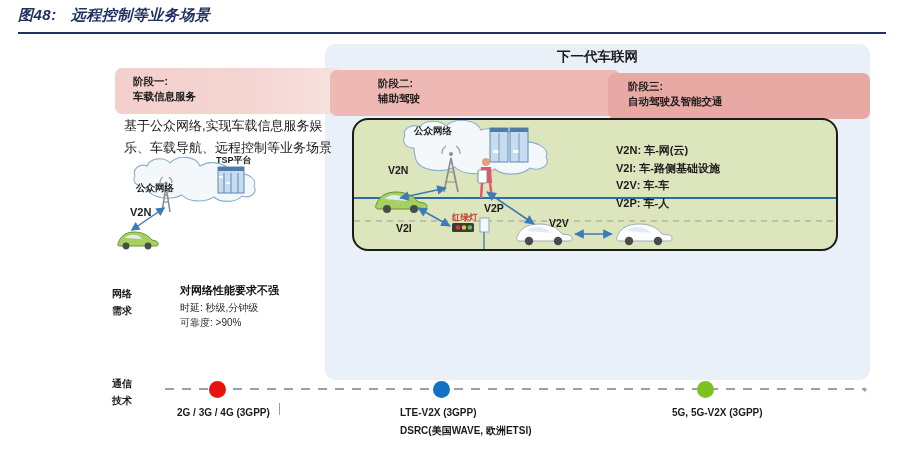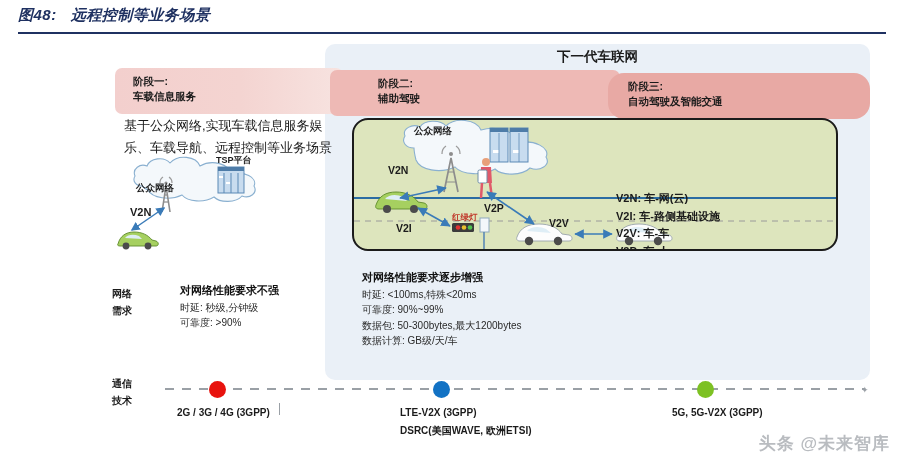--- a/index.html
+++ b/index.html
@@ -37,21 +37,21 @@
   .stage-bar { position:absolute; height:46px; border-radius:7px; }
   .stage-bar .lbl {
     position:absolute; left:18px; top:6px;
     font-size:10.5px; font-weight:bold; color:#1b1b1b; line-height:15px;
     white-space:nowrap;
   }
   #stage1-bar { left:115px; top:68px; width:228px;
     background:linear-gradient(to right,#f3cfcd 0%,#f4d4d1 55%,#f7e3e0 100%); }
   #stage2-bar { left:330px; top:70px; width:290px; background:#eeb9b5; }
   #stage3-bar { left:608px; top:73px; width:262px;
-    background:#e8a9a4; border-radius:16px; }
+    background:#e8a9a4; border-radius:7px; }
 
   
   .stage1-desc {
     position:absolute; left:124px; top:115px; width:210px;
     font-size:13px; color:#1b1b1b; line-height:22px;
   }
 
   
   .s1-diagram { position:absolute; left:112px; top:150px; width:190px; height:105px; }
   .cloud-label {
@@ -84,21 +84,20 @@
   #gb-v2n { left:34px; top:44px; }
   #gb-v2p { left:130px; top:82px; }
   #gb-v2i { left:42px; top:102px; }
   #gb-v2v { left:195px; top:97px; }
   #gb-light { left:98px; top:92px; font-size:8.5px; color:#c0392b; }
 
   .legend {
     position:absolute; left:262px; top:22px;
     font-size:11px; font-weight:bold; color:#1b1b1b; line-height:17.5px;
     z-index:7;
-    margin-top:48px;
   }
   .legend .v { display:inline-block; }
 
   
   .row-label {
     position:absolute; font-size:10px; font-weight:bold;
     color:#1b1b1b; line-height:17px;
   }
   #row-label-network { left:112px; top:285px; }
   #row-label-comm    { left:112px; top:375px;text-align:right; }
@@ -357,27 +356,20 @@
     <span>通信</span><br>
     <span>技术</span>
   </div>
 
   <div class="req" id="req1">
     <span class="hd">对网络性能要求不强</span>
     <span>时延: 秒级,分钟级</span><br>
     <span>可靠度: &gt;90%</span>
   </div>
 
-  <div class="req" id="req2">
-    <span class="hd">对网络性能要求逐步增强</span>
-    <span>时延: &lt;100ms,特殊&lt;20ms</span><br>
-    <span>可靠度: 90%~99%</span><br>
-    <span>数据包: 50-300bytes,最大1200bytes</span><br>
-    <span>数据计算: GB级/天/车</span>
-  </div>
 
 
   <div class="timeline"></div>
   <div class="tl-end">✦</div>
 
   <div class="dot" id="dot-1"></div>
   <div class="dot" id="dot-2"></div>
   <div class="dot" id="dot-3"></div>
 
   <div class="tl-tick"></div>
@@ -386,15 +378,14 @@
     <span>2G / 3G / 4G (3GPP)</span>
   </div>
   <div class="tl-text" id="tl-text-2">
     <span>LTE-V2X (3GPP)</span><br>
     <span>DSRC(美国WAVE, 欧洲ETSI)</span>
   </div>
   <div class="tl-text" id="tl-text-3">
     <span>5G, 5G-V2X (3GPP)</span>
   </div>
 
-  <div class="watermark">头条 @未来智库</div>
 
 </div>
 
 </body></html>

